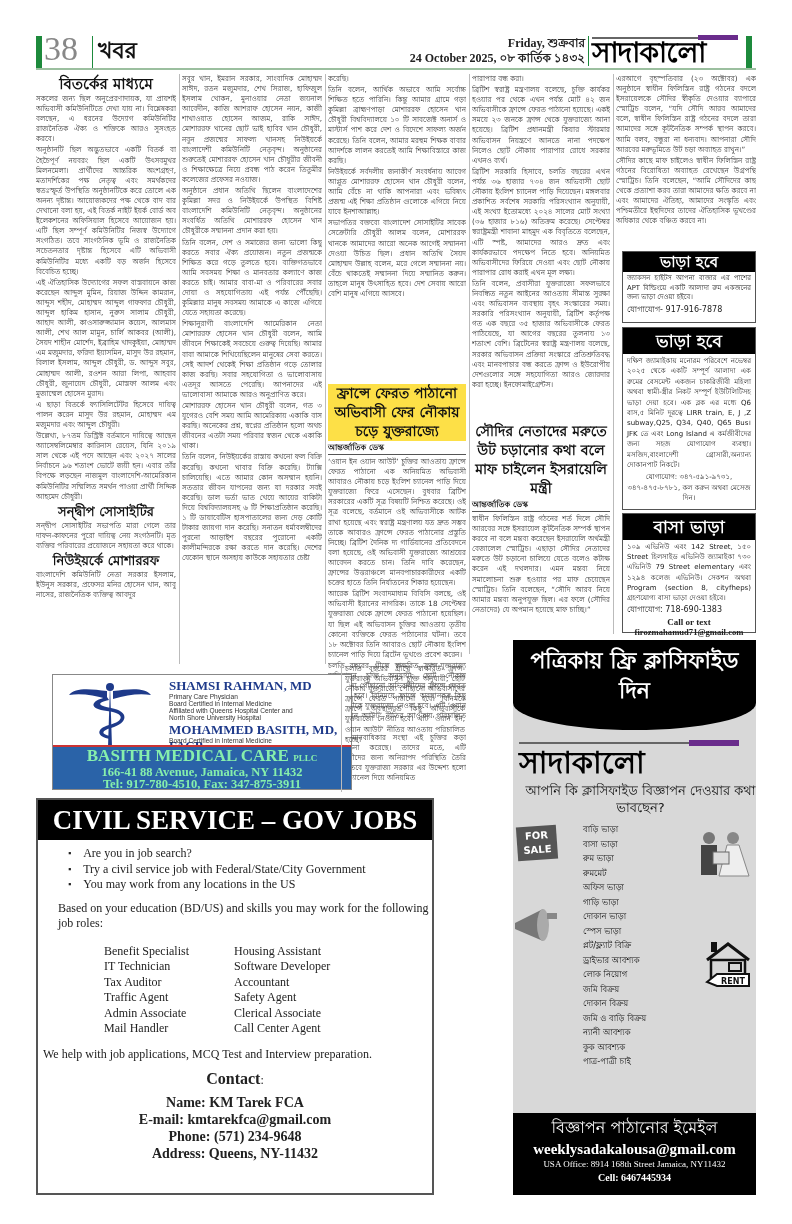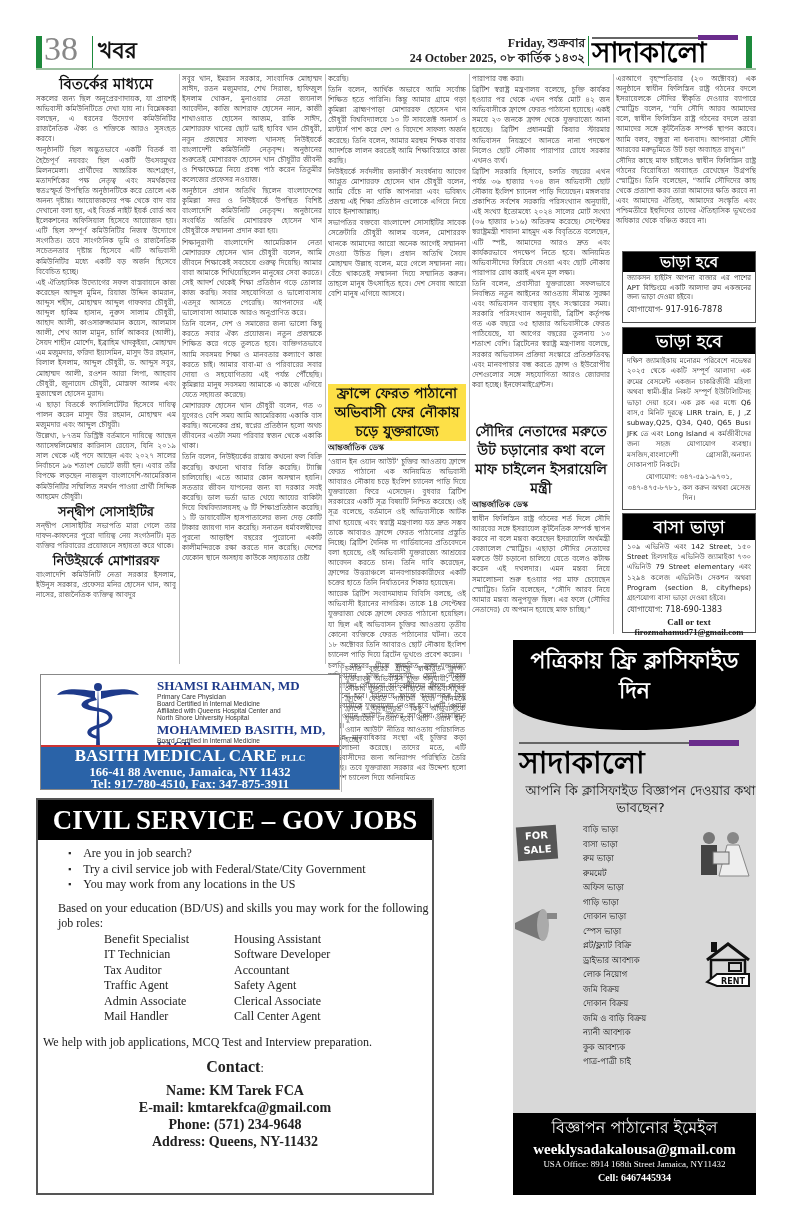--- a/index.html
+++ b/index.html
@@ -22,34 +22,34 @@
 .col{font-family:"DejaVu Sans",sans-serif;font-size:7.2px;line-height:10.1px;text-align:justify;color:#333}
 .col p{margin-bottom:1px}
 .hd{font-family:"DejaVu Sans",sans-serif;font-weight:bold;color:#111;text-align:center}
 .desk{font-family:"DejaVu Sans",sans-serif;font-weight:bold;font-size:8px;color:#111;border-bottom:1px solid #555;margin-bottom:2px}
 .vline{width:1px;background:#bbb}
 .box{border:1.5px solid #555;background:#fff}
 .boxhd{background:#000;color:#fff;font-family:"DejaVu Sans",sans-serif;font-weight:bold;font-size:17px;text-align:center;line-height:26px}
 .boxbody{font-family:"DejaVu Sans",sans-serif;font-size:7.2px;line-height:10.6px;padding:2px 4px;text-align:justify;color:#222}
 .ctr{text-align:center}
 
-.med{left:40px;top:674px;width:300px;height:116px;border:1.5px solid #888;background:#fff}
+.med{left:52px;top:674px;width:300px;height:116px;border:1.5px solid #888;background:#fff}
 .med .cad{position:absolute;left:14px;top:6px;width:86px;height:70px}
 .med .n1{position:absolute;left:116px;top:3px;font-family:"Liberation Serif",serif;font-weight:bold;color:#1e3a8a;font-size:13px}
 .med .l{position:absolute;left:116px;font-family:"Liberation Sans",sans-serif;font-size:6.6px;line-height:8px;color:#333}
 .med .n2{position:absolute;left:116px;top:47px;font-family:"Liberation Serif",serif;font-weight:bold;color:#1e3a8a;font-size:13px}
-.med .band{position:absolute;left:0;bottom:0;width:100%;height:42px;background:#2a63a8;color:#ffffff;text-align:center;font-family:"Liberation Serif",serif;font-weight:bold}
+.med .band{position:absolute;left:0;bottom:0;width:100%;height:42px;background:#2a63a8;color:#86efac;text-align:center;font-family:"Liberation Serif",serif;font-weight:bold}
 .med .redline{position:absolute;left:0;bottom:42px;width:100%;height:2px;background:#c33}
 
 .civ{left:36px;top:798px;width:398px;height:397px;border:2px solid #555;background:#fff}
 .civ .ttl{background:#000;color:#fff;font-family:"Liberation Serif",serif;font-weight:bold;font-size:27px;text-align:center;line-height:40px;height:40px}
 .civ ul{list-style:none;font-family:"Liberation Serif",serif;font-size:12px;line-height:15.5px;margin:6px 0 0 30px}
 .civ ul li:before{content:"\25AA";margin-right:12px;font-size:9px;vertical-align:1px}
 .civ .intro{font-family:"Liberation Serif",serif;font-size:12px;line-height:15.5px;margin:8px 0 0 20px}
-.civ .roles{display:grid;grid-template-columns:130px 150px;margin:0 0 0 66px;font-family:"Liberation Serif",serif;font-size:12px;line-height:15.5px}
+.civ .roles{display:grid;grid-template-columns:130px 150px;margin:12px 0 0 66px;font-family:"Liberation Serif",serif;font-size:12px;line-height:15.5px}
 .civ .help{font-family:"Liberation Serif",serif;font-size:12px;margin:10px 0 0 5px}
 .civ .contact{font-family:"Liberation Serif",serif;font-weight:bold;text-align:center}
 
 .cls{left:513px;top:640px;width:243px;height:555px;background:#d8d8d8}
 .cls .top{position:absolute;left:0;top:0;width:243px;height:90px;background:#000;border-radius:0 0 50% 50%/0 0 30% 30%;color:#fff;text-align:center;font-family:"DejaVu Sans",sans-serif;font-weight:bold;font-size:22px;line-height:30px;padding-top:6px}
 .cls .logo2{position:absolute;left:6px;top:100px;width:230px;height:40px}
 .cls .q{position:absolute;left:0;top:142px;width:255px;text-align:center;font-family:"DejaVu Sans",sans-serif;font-size:13px;line-height:17px;color:#111}
 .cls .list{position:absolute;left:70px;top:182px;width:103px;text-align:left;font-family:"DejaVu Sans",sans-serif;font-size:8.4px;line-height:14.5px;color:#111}
 .cls .foot{position:absolute;left:0;bottom:0;width:243px;height:82px;background:#000;color:#fff;text-align:center}
 </style>
@@ -81,22 +81,22 @@
   <div class="hd" style="font-size:13px;line-height:18px">সন্দ্বীপ সোসাইটির</div>
   <p>সন্দ্বীপ সোসাইটির সভাপতি মারা গেলে তার দাফন-কাফনের পুরো দায়িত্ব নেয় সংগঠনটি। মৃত ব্যক্তির পরিবারের প্রয়োজনে সহায়তা করে থাকে।</p>
   <div class="hd" style="font-size:13px;line-height:18px">নিউইয়র্কে মোশাররফ</div>
   <p>বাংলাদেশি কমিউনিটি নেতা সরকার ইসলাম, ইউনুস সরকার, প্রফেসর মনির হোসেন খান, আবু নাসের, রাজনৈতিক ব্যক্তিত্ব আবদুর</p>
 </div>
 <div class="abs vline" style="left:179px;top:74px;height:590px"></div>
 
 <div class="abs col" style="left:182px;top:74px;width:140px;height:590px;overflow:hidden">
   <p>সবুর খান, ইমরান সরকার, সাংবাদিক মোহাম্মদ সাঈদ, রতন মজুমদার, শেখ সিরাজ, হাফিজুল ইসলাম খোকন, মুনাওয়ার নেতা জয়নাল আবেদীন, কাজি আশরাফ হোসেন নয়ন, কাজী শাখাওয়াত হোসেন আজম, রাকি সাঈদ, মোশাররফ খানের ছোট ভাই হাবিব খান চৌধুরী, নবুন প্রজন্মের সাফল্য খানসহ নিউইয়র্কে বাংলাদেশী কমিউনিটি নেতৃবৃন্দ। অনুষ্ঠানের শুরুতেই মোশাররফ হোসেন খান চৌধুরীর জীবনী ও শিক্ষাক্ষেত্রে নিয়ে প্রবন্ধ পাঠ করেন তিতুমীর কলেজের প্রফেসর নওয়াজ।</p>
   <p>অনুষ্ঠানে প্রধান অতিথি ছিলেন বাংলাদেশের কুমিল্লা সদর ও নিউইয়র্কে উপস্থিত বিশিষ্ট বাংলাদেশি কমিউনিটি নেতৃবৃন্দ। অনুষ্ঠানের সংবর্ধিত অতিথি মোশাররফ হোসেন খান চৌধুরীকে সম্মাননা প্রদান করা হয়।</p>
+  <p>তিনি বলেন, দেশ ও সমাজের জন্য ভালো কিছু করতে সবার ঐক্য প্রয়োজন। নতুন প্রজন্মকে শিক্ষিত করে গড়ে তুলতে হবে। ব্যক্তিগতভাবে আমি সবসময় শিক্ষা ও মানবতার কল্যাণে কাজ করতে চাই। আমার বাবা-মা ও পরিবারের সবার দোয়া ও সহযোগিতায় এই পর্যন্ত পৌঁছেছি। কুমিল্লার মানুষ সবসময় আমাকে এ কাজে এগিয়ে যেতে সহায়তা করেছে।</p>
   <p>শিক্ষানুরাগী বাংলাদেশি আমেরিকান নেতা মোশাররফ হোসেন খান চৌধুরী বলেন, আমি জীবনে শিক্ষাকেই সবচেয়ে গুরুত্ব দিয়েছি। আমার বাবা আমাকে শিখিয়েছিলেন মানুষের সেবা করতে। সেই আদর্শ থেকেই শিক্ষা প্রতিষ্ঠান গড়ে তোলার কাজ করছি। সবার সহযোগিতা ও ভালোবাসায় এতদূর আসতে পেরেছি। আপনাদের এই ভালোবাসা আমাকে আরও অনুপ্রাণিত করে।</p>
-  <p>তিনি বলেন, দেশ ও সমাজের জন্য ভালো কিছু করতে সবার ঐক্য প্রয়োজন। নতুন প্রজন্মকে শিক্ষিত করে গড়ে তুলতে হবে। ব্যক্তিগতভাবে আমি সবসময় শিক্ষা ও মানবতার কল্যাণে কাজ করতে চাই। আমার বাবা-মা ও পরিবারের সবার দোয়া ও সহযোগিতায় এই পর্যন্ত পৌঁছেছি। কুমিল্লার মানুষ সবসময় আমাকে এ কাজে এগিয়ে যেতে সহায়তা করেছে।</p>
   <p>মোশাররফ হোসেন খান চৌধুরী বলেন, গত ৩ যুগেরও বেশি সময় আমি আমেরিকায় একাকি বাস করছি। অনেকের প্রশ্ন, স্বপ্নের প্রতিষ্ঠান হলো অথচ জীবনের এতটা সময় পরিবার স্বজন থেকে একাকি থাকা।</p>
   <p>তিনি বলেন, নিউইয়র্কের রাস্তায় কখনো ফল বিক্রি করেছি। কখনো খাবার বিক্রি করেছি। ট্যাক্সি চালিয়েছি। এতে আমার কোন অসম্মান হয়নি। সততার জীবন যাপনের জন্য যা দরকার সবই করেছি। ডাল ভর্তা ভাত খেয়ে আয়ের বাকিটা দিয়ে বিশ্ববিদ্যালয়সহ ৬ টি শিক্ষাপ্রতিষ্ঠান করেছি। ১ টি ডায়াবেটিস হাসপাতালের জন্য দেড় কোটি টাকার জায়গা দান করেছি। সনাতন ধর্মাবলম্বীদের পুরনো আড়াইশ বছরের পুরোনো একটি কালীমন্দিরকে রক্ষা করতে দান করেছি। দেশের যেকোন স্থানে অসহায় কাউকে সহায়তার চেষ্টা</p>
 </div>
 <div class="abs vline" style="left:325px;top:74px;height:590px"></div>
 
 <div class="abs col" style="left:328px;top:74px;width:138px;height:720px;overflow:hidden">
   <p>করেছি।</p>
   <p>তিনি বলেন, আর্থিক অভাবে আমি সর্বোচ্চ শিক্ষিত হতে পারিনি। কিন্তু আমার গ্রামে গড়া কুমিল্লা ব্রাহ্মণপাড়া মোশাররফ হোসেন খান চৌধুরী বিশ্ববিদ্যালয়ে ১০ টি সাবজেক্ট অনার্স ও মাস্টার্স পাশ করে দেশ ও বিদেশে সাফল্য অর্জন করেছে। তিনি বলেন, আমার মরহুম শিক্ষক বাবার আদর্শকে লালন করতেই আমি শিক্ষাবিস্তারে কাজ করছি।</p>
   <p>নিউইয়র্কে সর্বদলীয় জনাকীর্ণ সংবর্ধনায় আবেগ আপ্লুত মোশাররফ হোসেন খান চৌধুরী বলেন, আমি বেঁচে না থাকি আপনারা এবং ভবিষ্যৎ প্রজন্ম এই শিক্ষা প্রতিষ্ঠান গুলোকে এগিয়ে নিয়ে যাবে ইনশাআল্লাহ।</p>
   <p>সভাপতির বক্তব্যে বাংলাদেশ সোসাইটির সাবেক সেক্রেটারি চৌধুরী আলম বলেন, মোশাররফ খানকে আমাদের আরো অনেক আগেই সম্মাননা দেওয়া উচিত ছিল। প্রধান অতিথি সৈয়দ মোহাম্মদ উল্লাহ বলেন, মরে গেলে সম্মাননা নয়। বেঁচে থাকতেই সম্মাননা দিয়ে সম্মানিত করুন। তাহলে মানুষ উৎসাহিত হবে। দেশ সেবায় আরো বেশি মানুষ এগিয়ে আসবে।</p>

